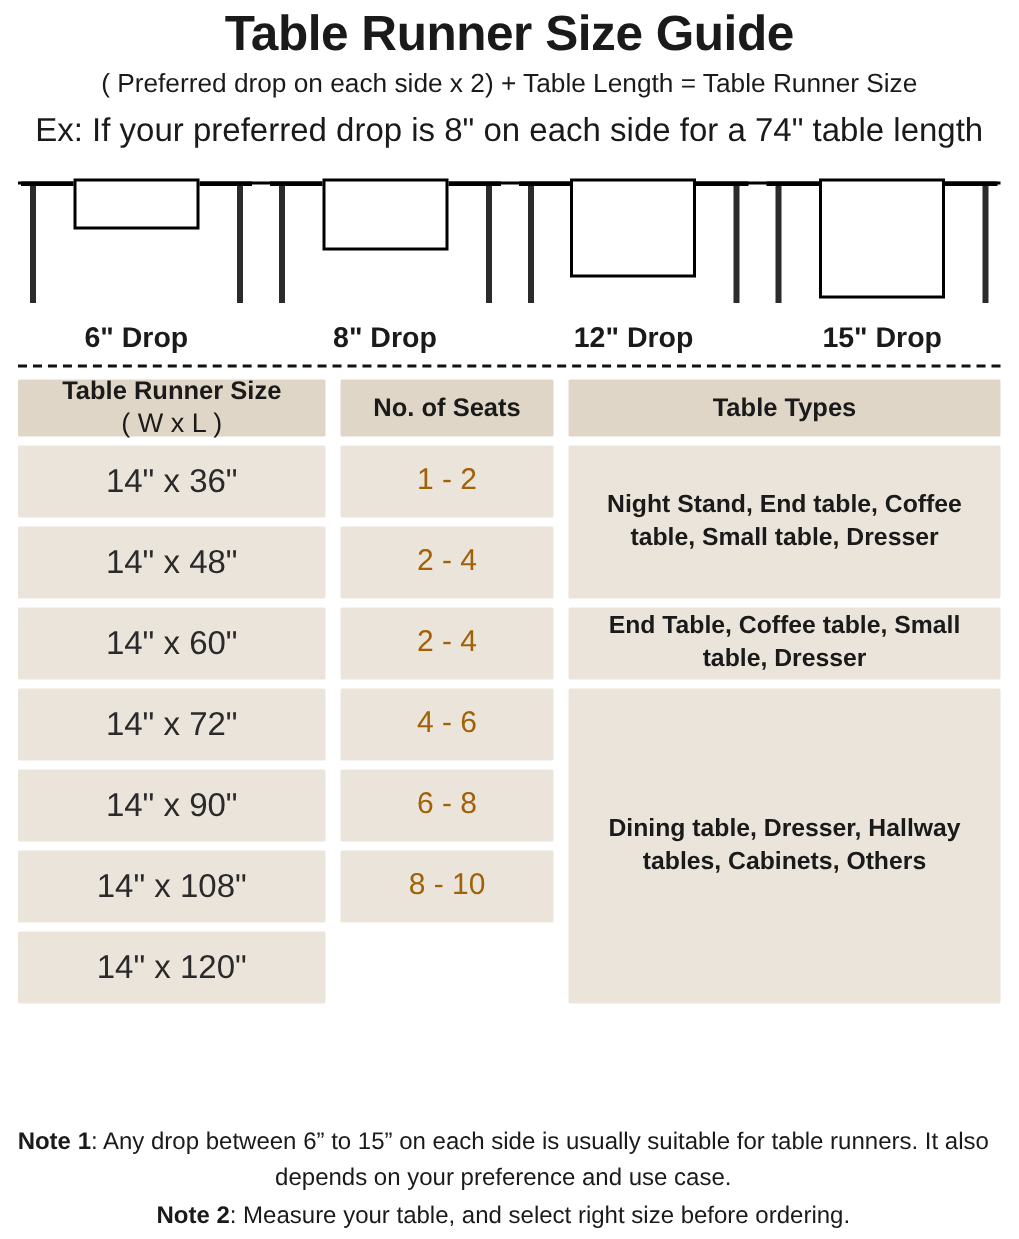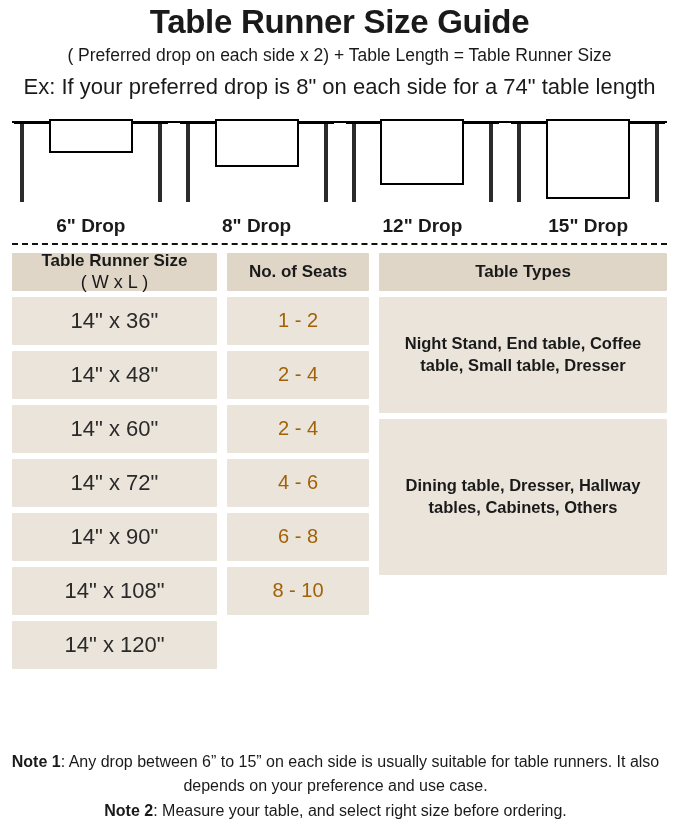--- a/index.html
+++ b/index.html
@@ -150,23 +150,23 @@
     font-size: 20px;
     color: #a16207;
   }
   .type-cell {
     font-size: 16.5px;
     font-weight: bold;
     line-height: 1.32;
     padding: 6px 10px;
     color: #1a1a1a;
   }
-  .t1 { height: 116px; }
+  .t1 { height: 102px; }
   .t2 { height: 48px; }
-  .t3 { height: 156px; }
+  .t3 { height: 210px; }
 
   
   .notes {
     position: absolute;
     left: 0; right: 8px;
     bottom: 6px;
     text-align: center;
     font-size: 16px;
     line-height: 1.45;
   }
@@ -251,20 +251,21 @@
       <div class="cell seat-cell">4 - 6</div>
       <div class="cell seat-cell">6 - 8</div>
       <div class="cell seat-cell">8 - 10</div>
     </div>
 
     <div class="col-types">
       <div class="cell head">
         <span>Table Types</span>
       </div>
       <div class="cell type-cell t1">Night Stand, End table, Coffee table, Small table, Dresser</div>
+      <div class="cell type-cell t2">End Table, Coffee table, Small table, Dresser</div>
       <div class="cell type-cell t3">Dining table, Dresser, Hallway tables, Cabinets, Others</div>
     </div>
 
   </div>
 
   <div class="notes">
     <p>
       <b>Note 1</b><span>: Any drop between 6” to 15” on each side is usually suitable for table runners. It also depends on your preference and use case.</span>
     </p>
     <p>

